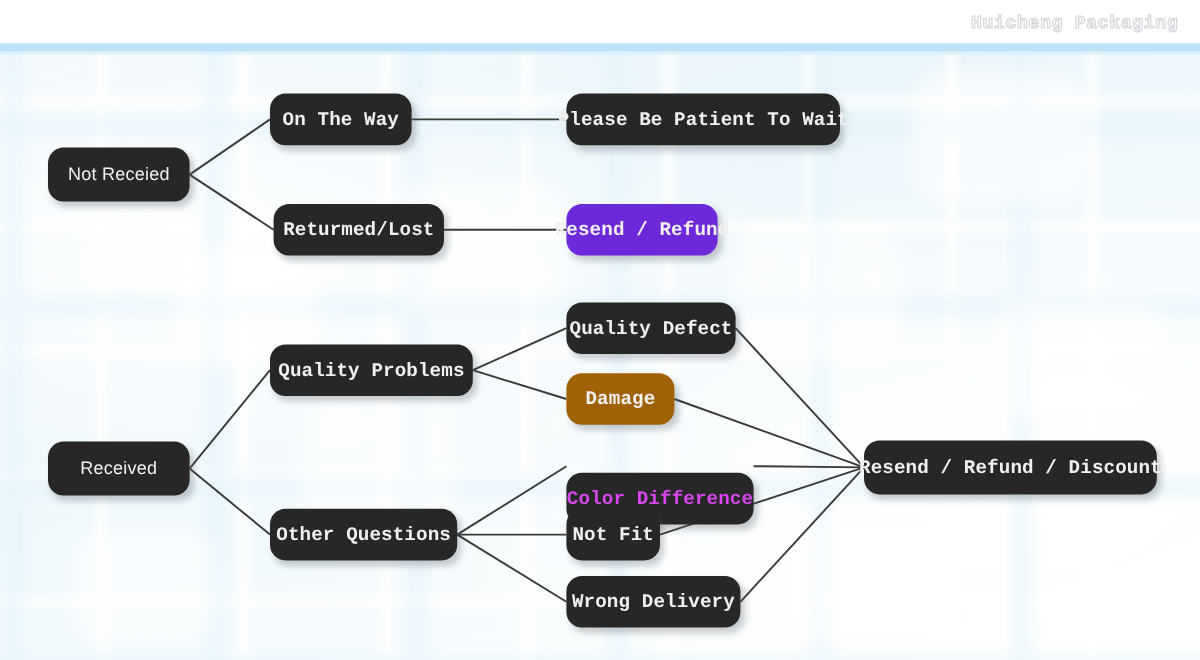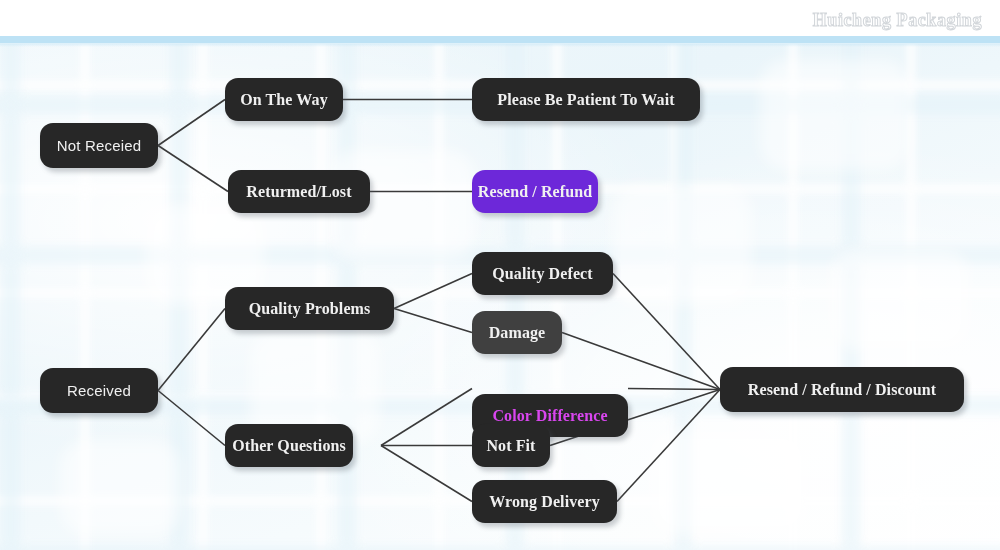--- a/index.html
+++ b/index.html
@@ -91,22 +91,22 @@
     font-size: 33px;
     line-height: 36px;
     color: #1a1a1a;
     letter-spacing: .4px;
     white-space: nowrap;
     z-index: 8;
   }
   .brand {
     position: absolute;
     right: 18px; top: 8px;
-    font-family: Liberation Serif, serif;
-    font-size: 18px;
+    font-family: Liberation Mono, monospace;
+    font-size: 15px;
     line-height: 24px;
     letter-spacing: .6px;
     font-weight: 700;
     color: transparent;
     -webkit-text-stroke: 1px #d2d6da;
     text-shadow: 0 0 0 transparent;
     white-space: nowrap;
     z-index: 8;
   }
 
@@ -125,21 +125,21 @@
   
   .node {
     position: absolute;
     box-sizing: border-box;
     background: #272727;
     color: #f0f0f0;
     border-radius: 13px;
     display: flex;
     align-items: center;
     justify-content: center;
-    font-family: Liberation Serif, serif;
+    font-family: Liberation Mono, monospace;
     font-size: 16px;
     font-weight: 700;
     letter-spacing: .1px;
     white-space: nowrap;
     box-shadow: 3px 4px 5px rgba(80,90,100,.30);
     z-index: 5;
     padding: 0 10px;
   }
   .node.root {
     font-family: "Liberation Sans", sans-serif;
@@ -201,27 +201,27 @@
       </div>
       <div class="node" style="left: 472px; top: 170px; width: 126px; height: 43px; background: #6d28d9; color: rgb(240, 240, 240);">
         <span>Resend / Refund</span>
       </div>
       <div class="node root" style="left: 40px; top: 368px; width: 118px; height: 45px; background: rgb(39, 39, 39); color: rgb(240, 240, 240); text-align: center;">
         <span>Received</span>
       </div>
       <div class="node" style="left: 225px; top: 287px; width: 169px; height: 43px; background: rgb(39, 39, 39); color: rgb(240, 240, 240);">
         <span>Quality Problems</span>
       </div>
-      <div class="node" style="left: 225px; top: 424px; width: 128px; height: 43px; background: rgb(39, 39, 39); color: rgb(240, 240, 240);">
+      <div class="node" style="left: 225px; top: 424px; width: 156px; height: 43px; background: rgb(39, 39, 39); color: rgb(240, 240, 240);">
         <span>Other Questions</span>
       </div>
       <div class="node" style="left: 472px; top: 252px; width: 141px; height: 43px; background: rgb(39, 39, 39); color: rgb(240, 240, 240);">
         <span>Quality Defect</span>
       </div>
-      <div class="node" style="left: 472px; top: 311px; width: 90px; height: 43px; background: #404040; color: rgb(240, 240, 240); text-align: center;">
+      <div class="node" style="left: 472px; top: 311px; width: 90px; height: 43px; background: #a16207; color: rgb(240, 240, 240); text-align: center;">
         <span>Damage</span>
       </div>
       <div class="node" style="left: 472px; top: 367px; width: 156px; height: 43px; background: rgb(39, 39, 39); color: #d946ef; margin-top: 27px;">
         <span>Color Difference</span>
       </div>
       <div class="node" style="left: 472px; top: 424px; width: 78px; height: 43px; background: rgb(39, 39, 39); color: rgb(240, 240, 240);">
         <span>Not Fit</span>
       </div>
       <div class="node" style="left: 472px; top: 480px; width: 145px; height: 43px; background: rgb(39, 39, 39); color: rgb(240, 240, 240);">
         <span>Wrong Delivery</span>

